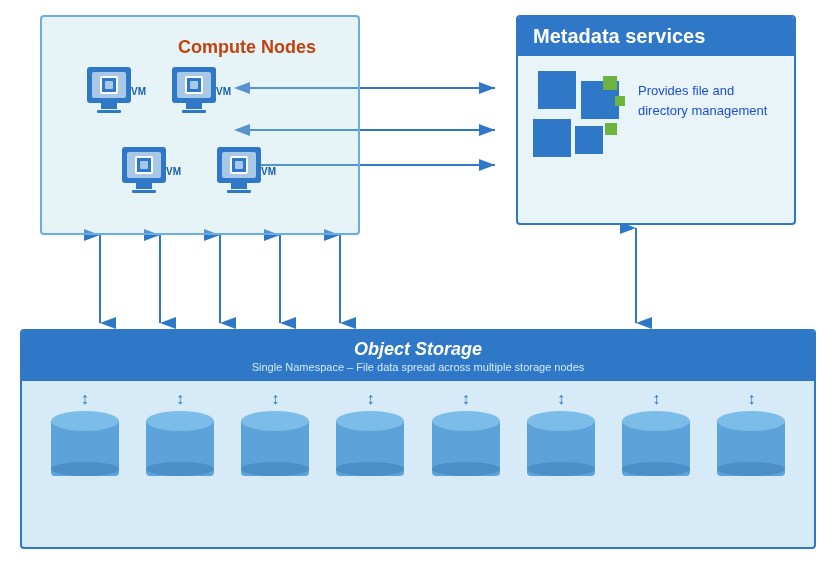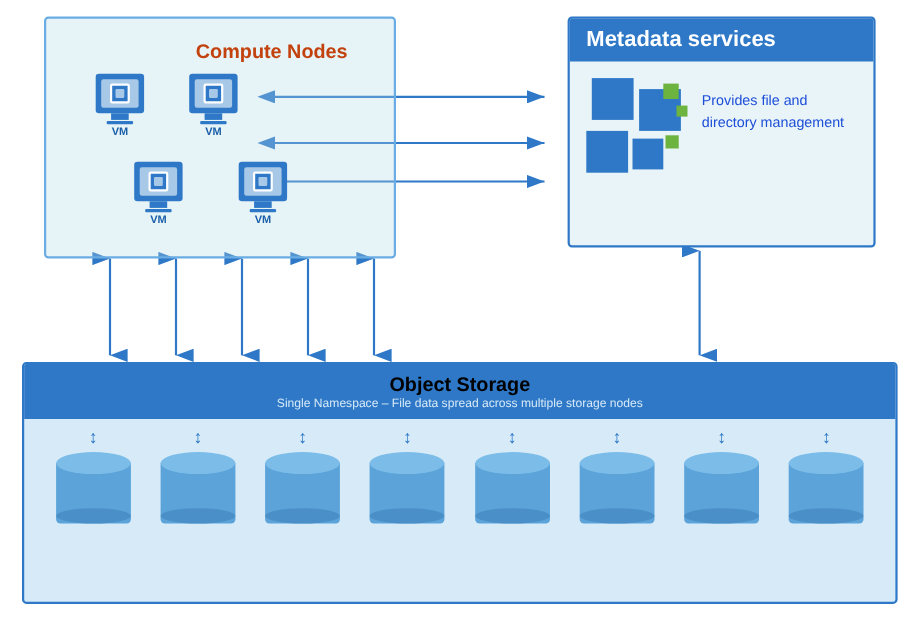--- a/index.html
+++ b/index.html
@@ -38,21 +38,21 @@
       font-size: 18px;
       font-weight: bold;
       color: #c2410c;
       margin-left: 36px;
     }
 
     
     .vm-icon {
       position: absolute;
       display: flex;
-      flex-direction: column;
+      flex-direction: row;
       align-items: center;
       font-size: 10px;
       color: #1a5fa8;
       font-weight: bold;
       justify-content: flex-end;
     }
 
     .vm-monitor {
       width: 44px;
       height: 36px;
@@ -186,23 +186,24 @@
     }
 
     .object-storage-header {
       background: #2e78c7;
       padding: 8px 15px;
       border-radius: 2px 2px 0 0;
       text-align: center;
     }
 
     .object-storage-title {
-      color: #000000;
+      color: #ffffff;
       font-size: 18px;
       font-weight: bold;
+      font-style: italic;
     }
 
     .object-storage-subtitle {
       color: #d6eaf8;
       font-size: 11px;
       margin-top: 1px;
     }
 
     .cylinders-container {
       display: flex;

